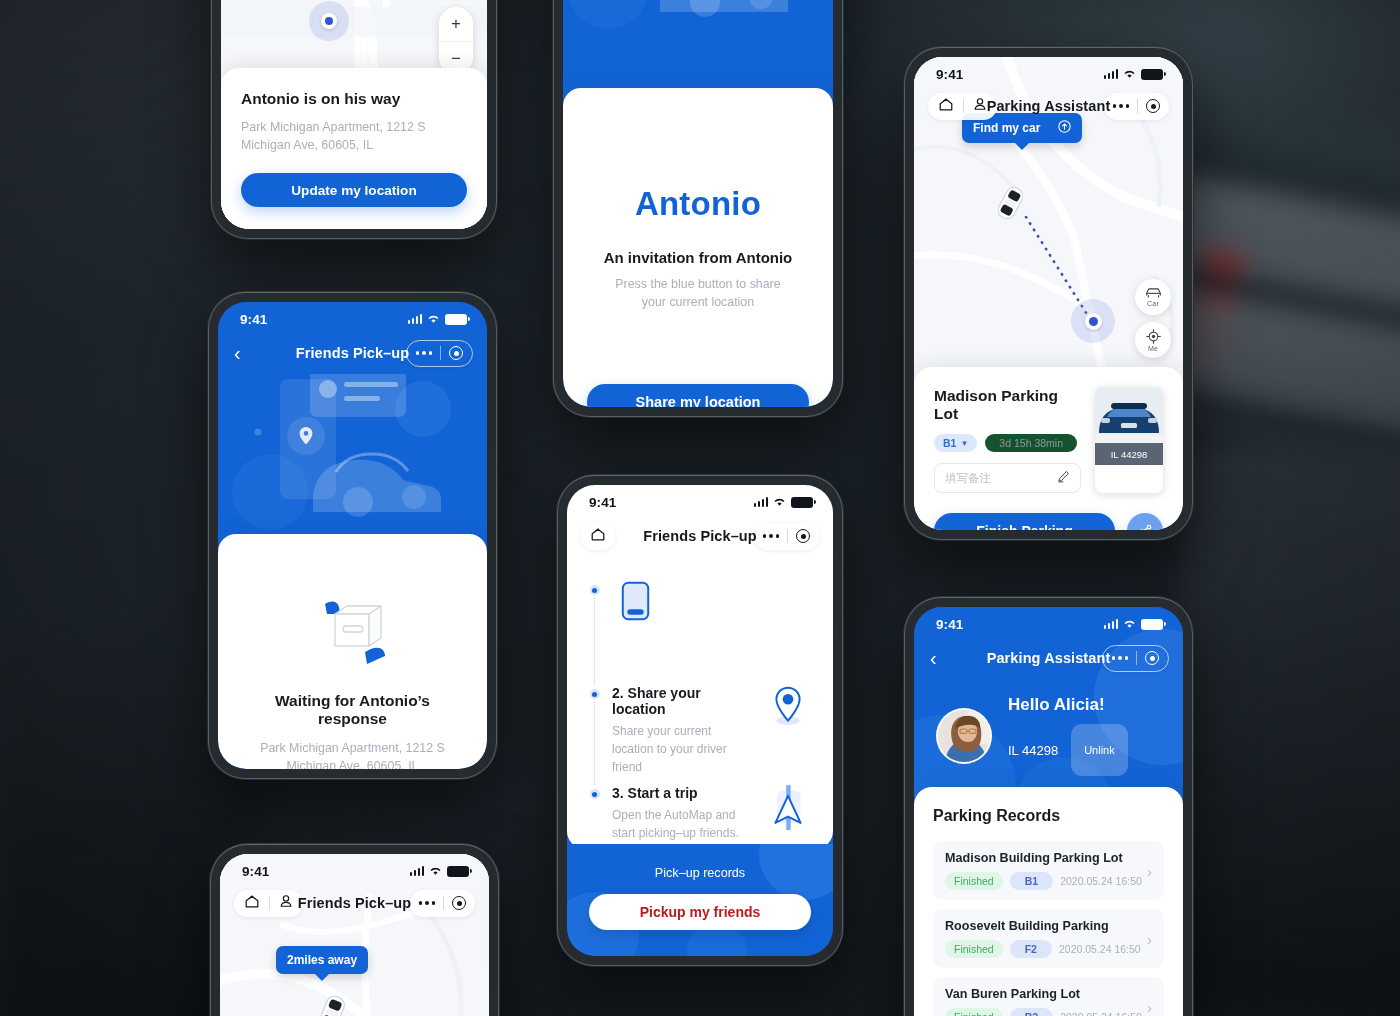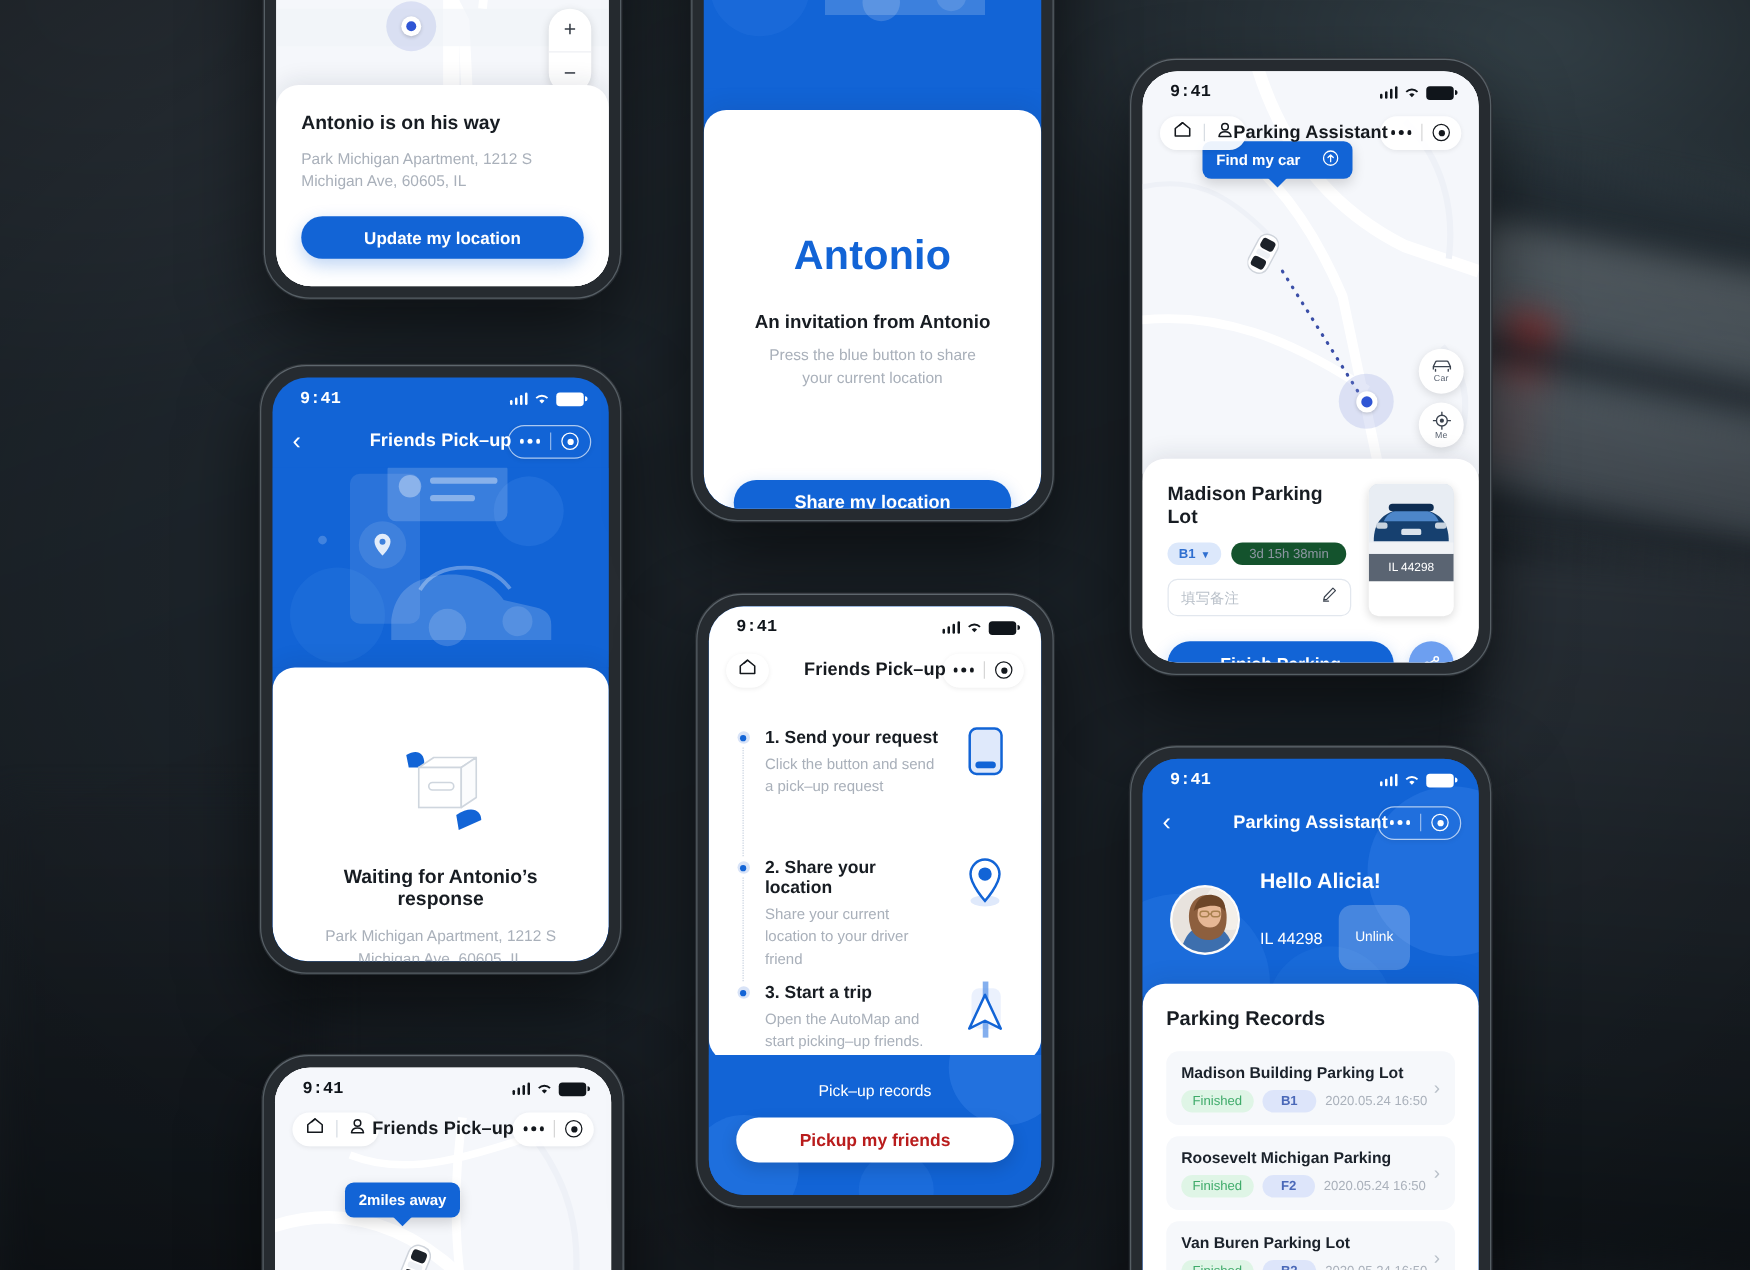--- a/index.html
+++ b/index.html
@@ -60,21 +60,21 @@
     border:1.5px solid rgba(200,215,225,.30); pointer-events:none;
   }
   .screen {
     position: relative; width: 100%; height: 100%;
     border-radius: 28px; overflow: hidden; background: #fff;
   }
 
   
   .statusbar {
     height: 30px; display:flex; align-items:center; justify-content:space-between;
-    padding: 4px 20px 0 22px; font-size: 13.5px; font-weight: 700; letter-spacing:.1px;font-family:Liberation Mono, monospace;
+    padding: 4px 20px 0 22px; font-size: 13.5px; font-weight: 700; letter-spacing:.1px;
   }
   .statusbar.dark { color:#10151b; }
   .statusbar.light { color:#ffffff; }
   .sb-right { display:flex; align-items:center; gap:5px; }
   .bars { display:flex; align-items:flex-end; gap:1.5px; height:10px; }
   .bars i { display:block; width:2.5px; border-radius:1px; background: currentColor; }
   .bars i:nth-child(1){height:4px}.bars i:nth-child(2){height:6px}
   .bars i:nth-child(3){height:8px}.bars i:nth-child(4){height:10px}
   .wifi { width:13px;height:10px;position:relative;color:inherit;}
   .wifi svg{display:block}
@@ -434,24 +434,20 @@
 
       <div style="padding:24px 22px 0 22px;">
 
         <div class="step" style="min-height:104px;">
           <div class="step-rail">
             <div class="step-bullet">
                 <i></i>
               </div>
             <div class="step-line"></div>
           </div>
-          <div style="flex:1;">
-            <div class="step-title">1. Send your request</div>
-            <div class="step-desc">Click the button and send a pick–up request</div>
-          </div>
           <div class="step-art">
             <svg viewBox="0 0 34 44" width="31" height="40">
               <rect x="3" y="2" width="28" height="40" rx="6" fill="#dfe9fb" stroke="#1264d6" stroke-width="2.2"></rect>
               <rect x="8" y="31" width="18" height="6" rx="3" fill="#1264d6"></rect>
             </svg>
           </div>
         </div>
 
         <div class="step" style="min-height:100px;">
           <div class="step-rail">
@@ -736,21 +732,21 @@
         <div class="rec-name">Madison Building Parking Lot</div>
         <div class="rec-meta">
           <span class="tag tag-green">Finished</span>
           <span class="tag tag-lav" style="padding:0 15px;">B1</span>
           <span class="rec-time">2020.05.24 16:50</span>
         </div>
         <span class="chev">›</span>
       </div>
 
       <div class="rec-row">
-        <div class="rec-name">Roosevelt Michigan Parking</div>
+        <div class="rec-name">Roosevelt Building Parking</div>
         <div class="rec-meta">
           <span class="tag tag-green">Finished</span>
           <span class="tag tag-lav" style="padding:0 15px;">F2</span>
           <span class="rec-time">2020.05.24 16:50</span>
         </div>
         <span class="chev">›</span>
       </div>
 
       <div class="rec-row">
         <div class="rec-name">Van Buren Parking Lot</div>

